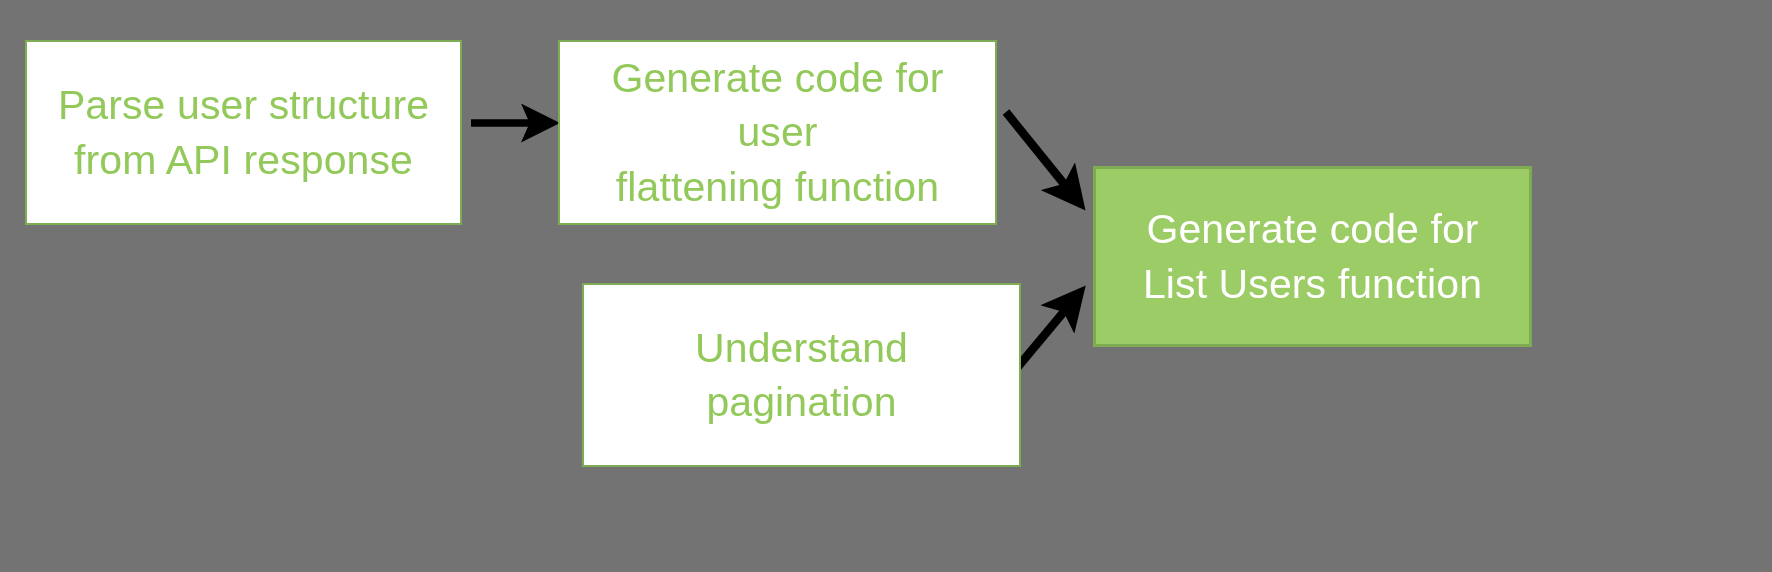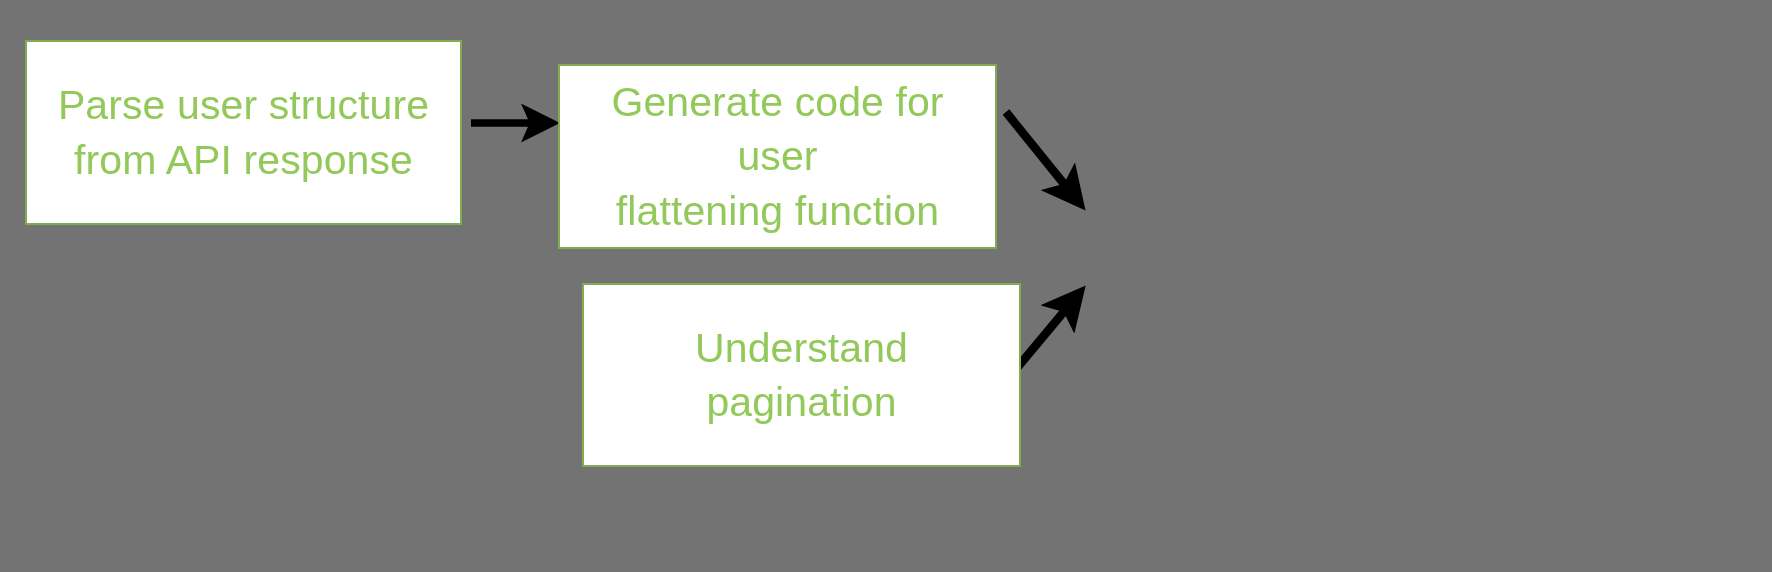--- a/index.html
+++ b/index.html
@@ -39,21 +39,21 @@
     color: #92C95A;
     font-size: 41px;
   }
   .node.filled {
     background: #9CCC65;
     border: 3px solid #7FAB52;
     color: #ffffff;
     font-size: 41px;
   }
   #n-parse   { left: 25px;   top: 40px;  width: 437px; height: 185px; }
-  #n-flatten { left: 558px;  top: 40px;  width: 439px; height: 185px; margin-top: 24px; }
+  #n-flatten { left: 558px;  top: 40px;  width: 439px; height: 185px; }
   #n-paging  { left: 582px;  top: 283px; width: 439px; height: 184px; }
   #n-listusers { left: 1093px; top: 166px; width: 439px; height: 181px; }
 
   svg.edges {
     position: absolute;
     left: 0;
     top: 0;
     width: 1772px;
     height: 572px;
     pointer-events: none;
@@ -92,14 +92,18 @@
   <div class="node outline" id="n-flatten">
     <span class="node-text">Generate code for user
 flattening function</span>
   </div>
 
   <div class="node outline" id="n-paging">
     <span class="node-text">Understand
 pagination</span>
   </div>
 
+  <div class="node filled" id="n-listusers">
+    <span class="node-text">Generate code for
+List Users function</span>
+  </div>
 
 </div>
 
 </body></html>

